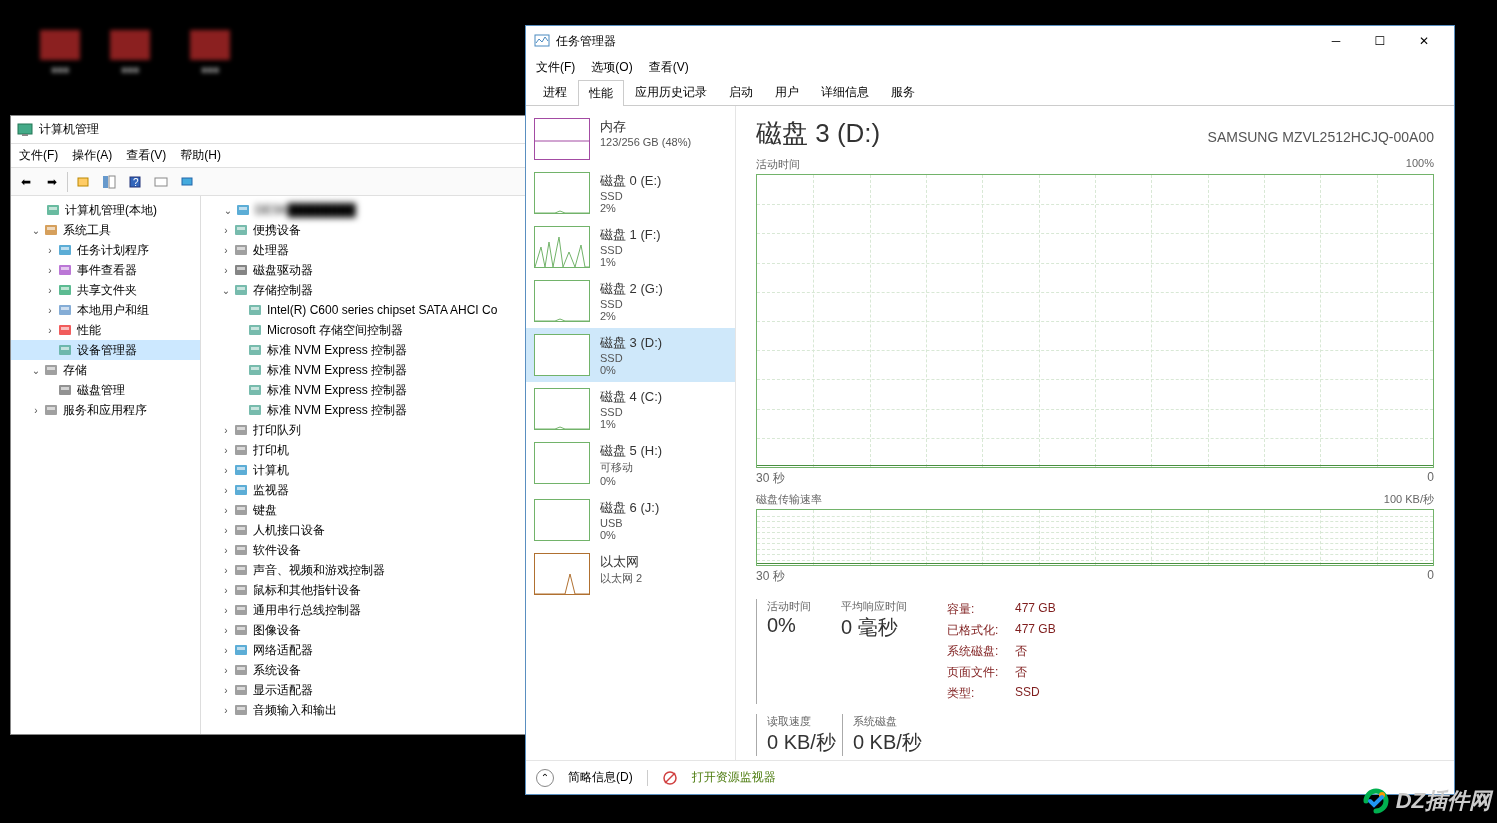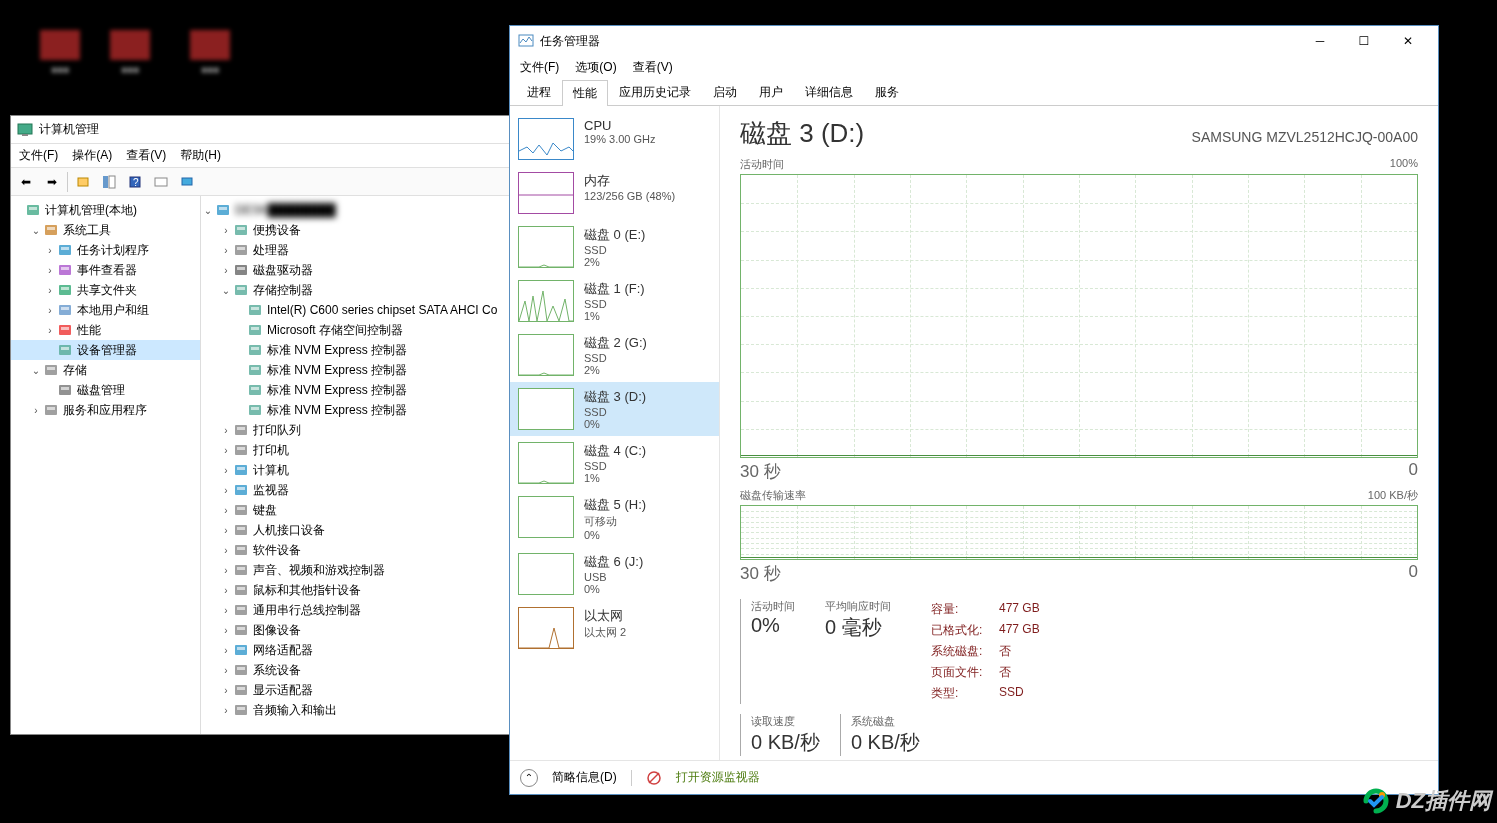--- a/index.html
+++ b/index.html
@@ -18,24 +18,24 @@
 .cm-menu span { cursor:default; }
 .cm-tools { height:28px; display:flex; align-items:center; gap:4px; padding:0 4px; border-bottom:1px solid #e0e0e0; background:#fafafa; }
 .cm-tools .btn { width:22px; height:22px; display:flex; align-items:center; justify-content:center; border:1px solid transparent; }
 .cm-body { flex:1; display:flex; overflow:hidden; }
 .cm-left { width:190px; border-right:1px solid #ddd; overflow:auto; padding:4px 0; }
 .cm-right { flex:1; overflow:auto; padding:4px 0; }
 .tree-row { display:flex; align-items:center; height:20px; padding-left:4px; white-space:nowrap; cursor:default; }
 .tree-row.sel { background:#cce8ff; }
 .tree-row .tw { width:14px; text-align:center; color:#555; font-size:10px; }
 .tree-row .ico { width:16px; height:16px; margin-right:4px; display:inline-flex; align-items:center; justify-content:center; }
-.ind0{padding-left:0}.ind1{padding-left:18px}.ind2{padding-left:32px}
-
-
-.tm { position:absolute; left:509px; top:25px; width:930px; height:770px; background:#fff; border:1px solid #5a8fc0; display:flex; flex-direction:column; }
+.ind0{padding-left:20px}.ind1{padding-left:18px}.ind2{padding-left:32px}
+
+
+.tm { position:absolute; left:525px; top:25px; width:930px; height:770px; background:#fff; border:1px solid #5a8fc0; display:flex; flex-direction:column; }
 .tm-title { height:30px; display:flex; align-items:center; padding:0 8px; }
 .tm-title .ico { width:16px; height:16px; margin-right:6px; }
 .tm-title .txt { flex:1; }
 .tm-title .wbtn { width:44px; height:28px; display:flex; align-items:center; justify-content:center; font-size:12px; }
 .tm-menu { height:22px; display:flex; align-items:center; gap:16px; padding:0 10px; }
 .tm-tabs { height:28px; display:flex; align-items:flex-end; padding:0 6px; border-bottom:1px solid #ccc; }
 .tm-tabs .tab { padding:4px 10px; border:1px solid transparent; border-bottom:none; cursor:default; }
 .tm-tabs .tab.act { border-color:#ccc; background:#fff; position:relative; top:1px; }
 .tm-main { flex:1; display:flex; overflow:hidden; }
 .perf-list { width:210px; border-right:1px solid #e5e5e5; overflow-y:scroll; padding:6px 0; }
@@ -47,21 +47,21 @@
 .perf-detail { flex:1; padding:10px 20px 4px; display:flex; flex-direction:column; overflow:hidden; }
 .pd-head { display:flex; justify-content:space-between; align-items:baseline; margin-bottom:6px; }
 .pd-head .ttl { font-size:26px; font-weight:300; color:#333; }
 .pd-head .mdl { font-size:14px; color:#555; }
 .pd-lbl { display:flex; justify-content:space-between; font-size:11px; color:#666; margin-bottom:2px; }
 .pd-chart { border:1px solid #72b36a; background:#fff; position:relative; }
 .pd-chart.big { height:310px; }
 .pd-chart.sm { height:60px; }
 .grid-h { position:absolute; left:0; right:0; border-top:1px dashed #d8e8d5; }
 .grid-v { position:absolute; top:0; bottom:0; border-left:1px dashed #d8e8d5; }
-.pd-axis { display:flex; justify-content:space-between; font-size:17px; color:#666; margin-top:2px;text-align:right; }
+.pd-axis { display:flex; justify-content:space-between; font-size:12px; color:#666; margin-top:2px;text-align:right; }
 .pd-stats { display:flex; gap:40px; margin-top:14px; }
 .stat-col .srow { display:flex; gap:8px; font-size:12px; color:#7f1d1d; padding:2px 0; }
 .stat-col .srow .k { min-width:60px; }
 .stat-block { border-left:1px solid #aaa; padding-left:10px; }
 .stat-block .lbl { font-size:11px; color:#666; }
 .stat-block .val { font-size:20px; color:#333; }
 .tm-foot { height:34px; border-top:1px solid #e5e5e5; display:flex; align-items:center; padding:0 10px; gap:14px; font-size:12px; }
 .tm-foot .lnk { color:#4d7c0f; cursor:default; }
 .tm-foot .circ { width:18px; height:18px; border:1px solid #888; border-radius:50%; display:flex; align-items:center; justify-content:center; font-size:10px; }
 
@@ -538,31 +538,20 @@
       <div class="tab">进程</div>
       <div class="tab act">性能</div>
       <div class="tab">应用历史记录</div>
       <div class="tab">启动</div>
       <div class="tab">用户</div>
       <div class="tab">详细信息</div>
       <div class="tab">服务</div>
     </div>
   <div class="tm-main">
     <div class="perf-list" id="perf-list">
-        <div class="perf-item">
-          <div class="thumb" style="border-color:#3a88c9">
-            <svg width="56" height="42">
-              <polyline points="0,32 8,28 14,34 20,26 28,36 34,24 42,32 50,28 56,34" fill="none" stroke="#3a88c9"></polyline>
-            </svg>
-          </div>
-          <div class="info">
-            <div class="nm">CPU</div>
-            <div class="sub">19% 3.00 GHz</div>
-          </div>
-        </div>
         <div class="perf-item">
           <div class="thumb" style="border-color:#a34ba3">
             <svg width="56" height="42">
               <line x1="0" y1="22" x2="56" y2="22" stroke="#a34ba3"></line>
             </svg>
           </div>
           <div class="info">
             <div class="nm">内存</div>
             <div class="sub">123/256 GB (48%)</div>
           </div>
@@ -759,21 +748,21 @@
             <div class="srow">
               <span class="k">页面文件:</span>
               <span>否</span>
             </div>
             <div class="srow">
               <span class="k">类型:</span>
               <span>SSD</span>
             </div>
           </div>
       </div>
-      <div style="display:flex;gap:20px;margin-top:10px">
+      <div style="display:flex;gap:6px;margin-top:10px">
         <div class="stat-block">
           <div class="lbl">读取速度</div>
           <div class="val">0 KB/秒</div>
         </div>
         <div class="stat-block">
           <div class="lbl">系统磁盘</div>
           <div class="val">0 KB/秒</div>
         </div>
       </div>
     </div>

